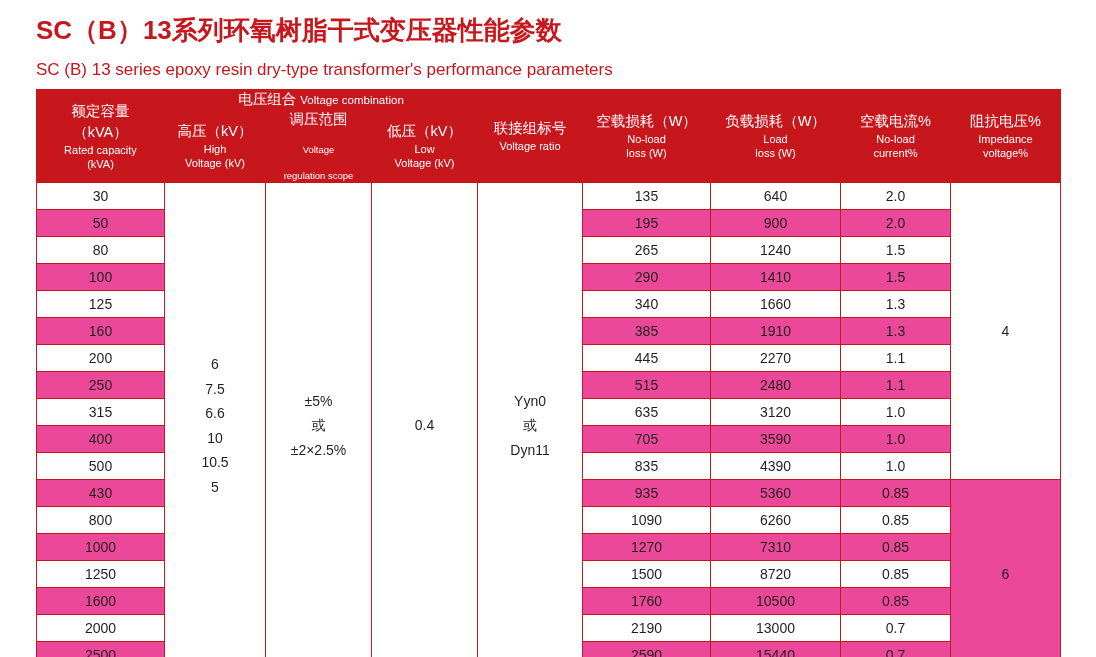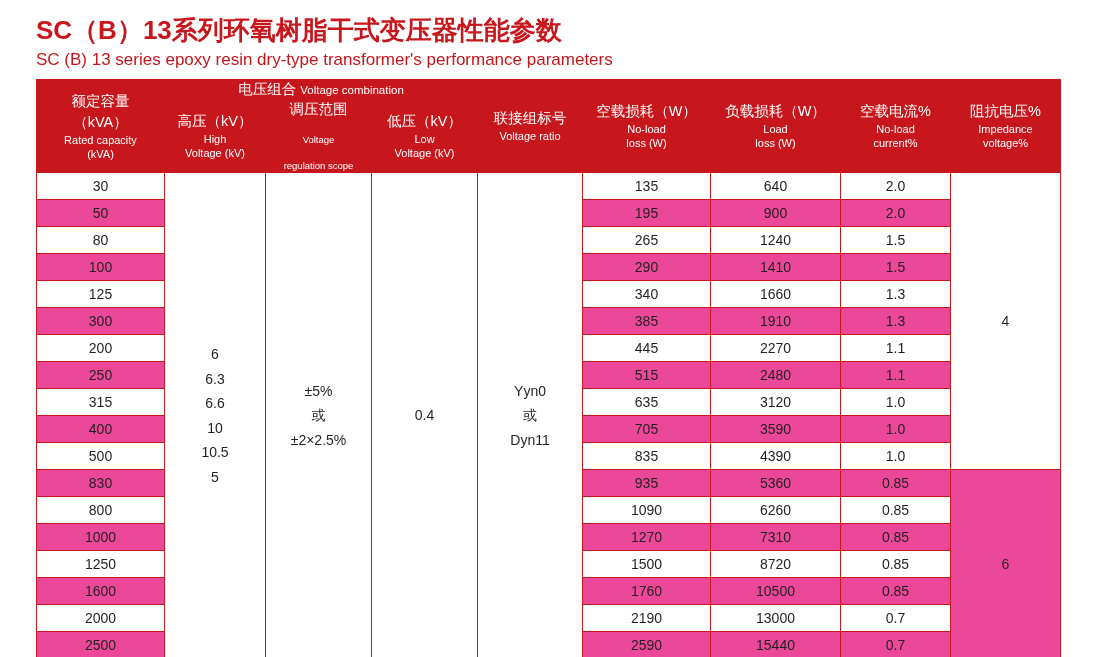--- a/index.html
+++ b/index.html
@@ -26,21 +26,21 @@
     font-weight: bold;
     color: #c8161d;
     letter-spacing: 0px;
     line-height: 1.25;
     white-space: nowrap;
   }
   .title-en {
     font-size: 17px;
     color: #c8161d;
     line-height: 1.3;
-    margin-top: 2px;
+    margin-top: 12px;
     margin-bottom: 8px;
     white-space: nowrap;
   }
   table.spec {
     border-collapse: collapse;
     table-layout: fixed;
     width: 1024px;
     border: 1px solid #be185d;
   }
   table.spec td, table.spec th {
@@ -192,21 +192,21 @@
           </span>
         </th>
       </tr>
     </thead>
     <tbody>
       <tr>
         <td>30</td>
         <td class="merged" rowspan="18">
           <span class="stack">
             <span>6</span>
-            <span>6.3</span>
+            <span>7.5</span>
             <span>6.6</span>
             <span>10</span>
             <span>10.5</span>
             <span>5</span>
           </span>
         </td>
         <td class="merged" rowspan="18">
           <span class="stack">
             <span>±5%</span>
             <span>或</span>
@@ -244,21 +244,21 @@
         <td>1410</td>
         <td>1.5</td>
       </tr>
       <tr>
         <td>125</td>
         <td>340</td>
         <td>1660</td>
         <td>1.3</td>
       </tr>
       <tr class="alt">
-        <td>300</td>
+        <td>160</td>
         <td>385</td>
         <td>1910</td>
         <td>1.3</td>
       </tr>
       <tr>
         <td>200</td>
         <td>445</td>
         <td>2270</td>
         <td>1.1</td>
       </tr>
@@ -280,21 +280,21 @@
         <td>3590</td>
         <td>1.0</td>
       </tr>
       <tr>
         <td>500</td>
         <td>835</td>
         <td>4390</td>
         <td>1.0</td>
       </tr>
       <tr class="alt">
-        <td>830</td>
+        <td>430</td>
         <td>935</td>
         <td>5360</td>
         <td>0.85</td>
         <td class="merged" rowspan="7">6</td>
       </tr>
       <tr>
         <td>800</td>
         <td>1090</td>
         <td>6260</td>
         <td>0.85</td>

